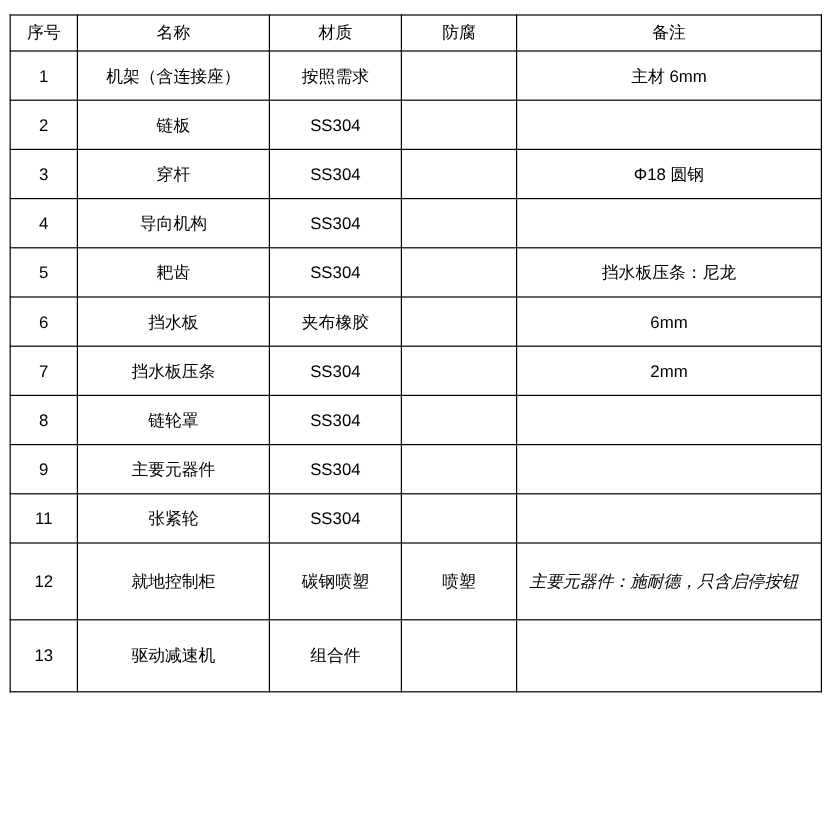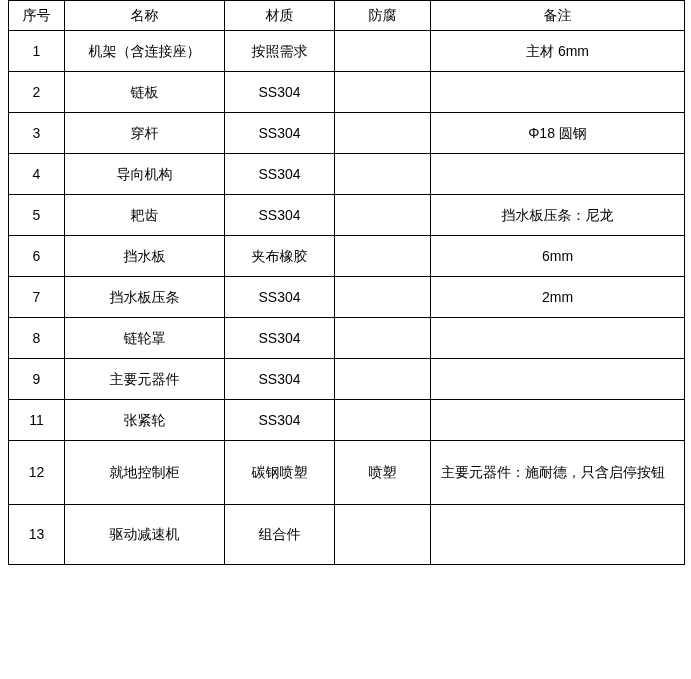--- a/index.html
+++ b/index.html
@@ -17,21 +17,21 @@
   .sheet {
     width: 691px;
     height: 679px;
     position: relative;
     box-sizing: border-box;
   }
   table.spec-table {
     border-collapse: collapse;
     width: 676px;
     margin-left: 8px;
-    margin-top: 0;
+    margin-top: 12px;
     table-layout: fixed;
   }
   table.spec-table td,
   table.spec-table th {
     border: 1px solid #000000;
     text-align: center;
     vertical-align: middle;
     font-weight: normal;
     font-size: 14px;
     padding: 2px 4px;
@@ -49,20 +49,21 @@
   tbody tr.tall td { height: 64px; }
   tbody tr.tall2 td { height: 60px; }
 
   .remark-cell {
     text-align: center;
   }
   .remark-cell.multiline {
     text-align: left;
     padding-left: 10px;
     padding-right: 10px;
+    font-style: italic;
   }
 </style>
 </head>
 <body>
 
 <div class="sheet">
   <table class="spec-table">
     <colgroup>
       <col class="col-no">
       <col class="col-name">

